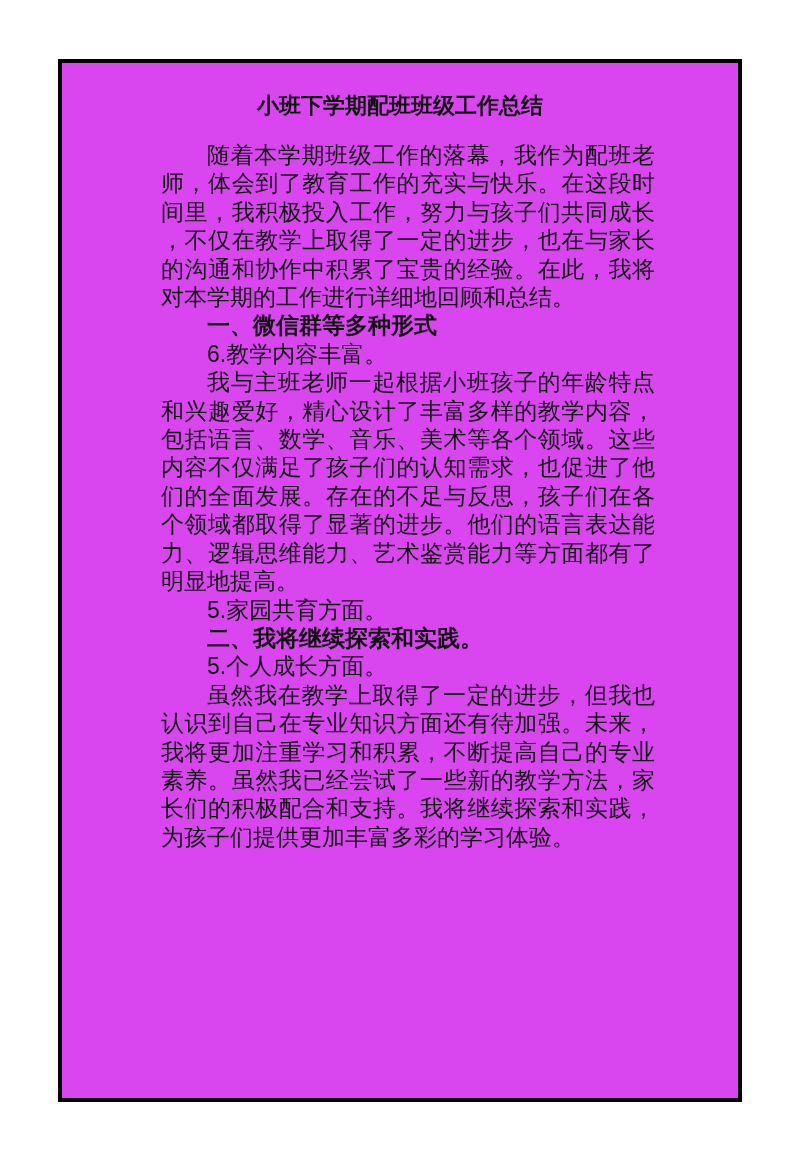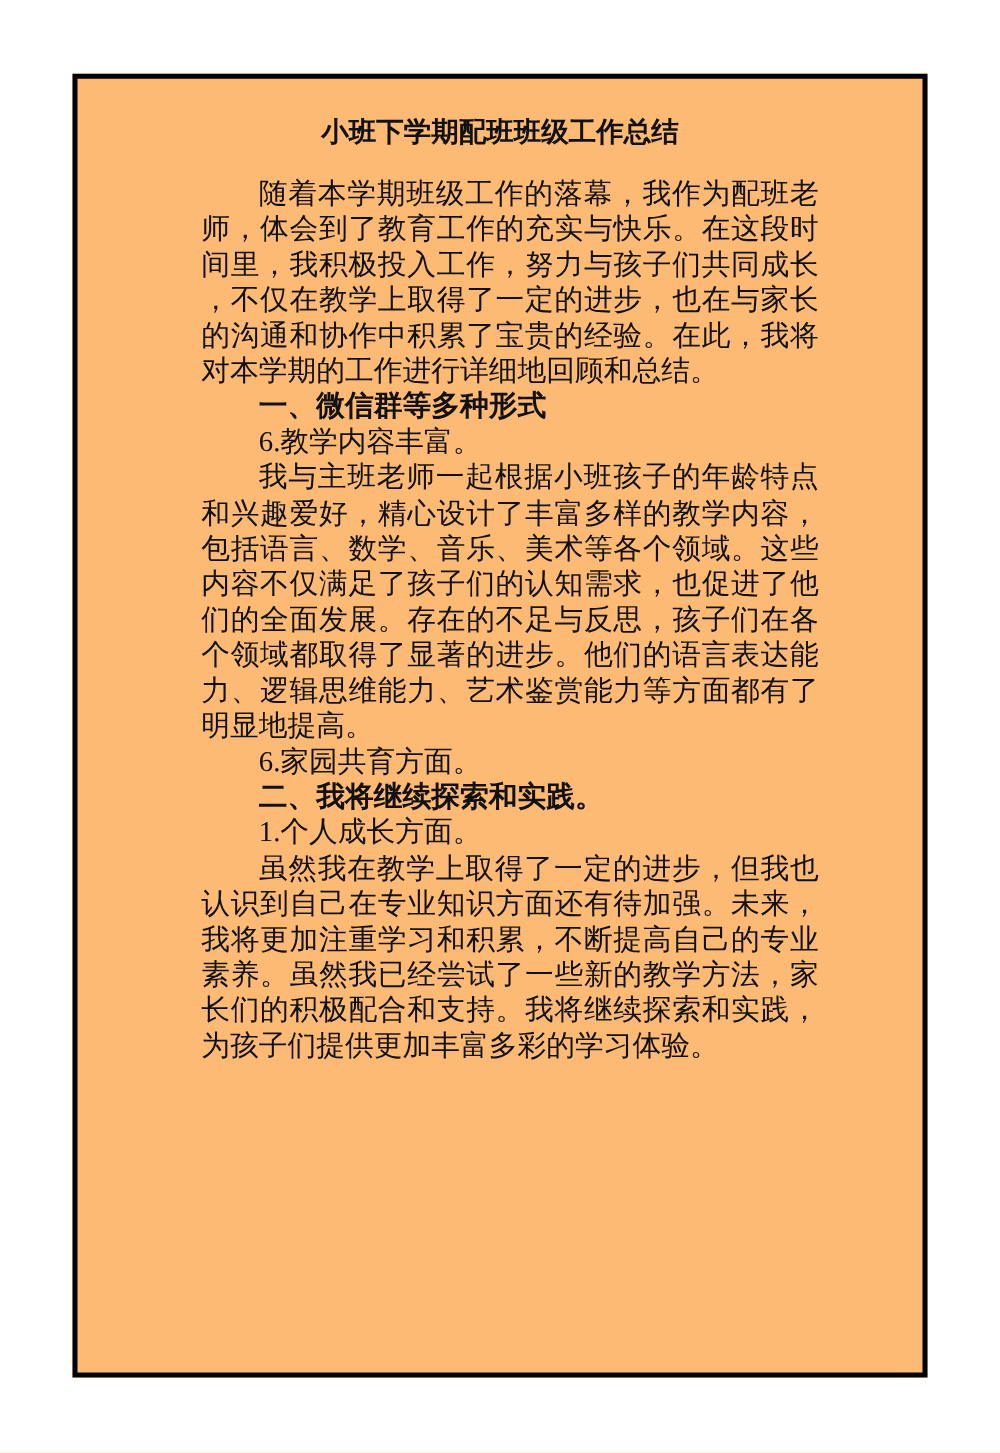--- a/index.html
+++ b/index.html
@@ -2,56 +2,56 @@
 <html><head>
   <meta charset="utf-8">
   <style>
     html, body { margin: 0; padding: 0; background: #ffffff; }
     body { width: 800px; height: 1162px; position: relative; overflow: hidden; }
     .frame {
       position: absolute;
       left: 58px; top: 59px;
       width: 676px; height: 1035px;
       border: 4px solid #000000;
-      background: #fdba74;
+      background: #d946ef;
       overflow: hidden;
     }
     .title {
       position: absolute;
       left: 0; right: 0; top: 28px;
       text-align: center;
       font-family: "DejaVu Sans", sans-serif;
       font-weight: bold;
       font-size: 22px;
       color: #111;
       letter-spacing: 0px;
     }
     .content {
       position: absolute;
       left: 99px; top: 78px;
       width: 494px;
-      font-family: Liberation Serif, serif;
+      font-family: Liberation Sans, sans-serif;
       font-size: 23px;
       line-height: 28.4px;
       color: #111;
       text-align: justify;
       word-break: break-all;
       line-break: anywhere;
     }
     .content p { margin: 0; text-indent: 2em; }
     .content p.h { font-weight: bold; }
   </style>
 </head>
 <body>
 
 <div class="frame">
   <div class="title">小班下学期配班班级工作总结</div>
   <div class="content">
     <p>随着本学期班级工作的落幕，我作为配班老师，体会到了教育工作的充实与快乐。在这段时间里，我积极投入工作，努力与孩子们共同成长，不仅在教学上取得了一定的进步，也在与家长的沟通和协作中积累了宝贵的经验。在此，我将对本学期的工作进行详细地回顾和总结。</p>
     <p class="h">一、微信群等多种形式</p>
     <p>6.教学内容丰富。</p>
     <p>我与主班老师一起根据小班孩子的年龄特点和兴趣爱好，精心设计了丰富多样的教学内容，包括语言、数学、音乐、美术等各个领域。这些内容不仅满足了孩子们的认知需求，也促进了他们的全面发展。存在的不足与反思，孩子们在各个领域都取得了显著的进步。他们的语言表达能力、逻辑思维能力、艺术鉴赏能力等方面都有了明显地提高。</p>
-    <p>6.家园共育方面。</p>
+    <p>5.家园共育方面。</p>
     <p class="h">二、我将继续探索和实践。</p>
-    <p>1.个人成长方面。</p>
+    <p>5.个人成长方面。</p>
     <p>虽然我在教学上取得了一定的进步，但我也认识到自己在专业知识方面还有待加强。未来，我将更加注重学习和积累，不断提高自己的专业素养。虽然我已经尝试了一些新的教学方法，家长们的积极配合和支持。我将继续探索和实践，为孩子们提供更加丰富多彩的学习体验。</p>
   </div>
 </div>
 
 </body></html>

